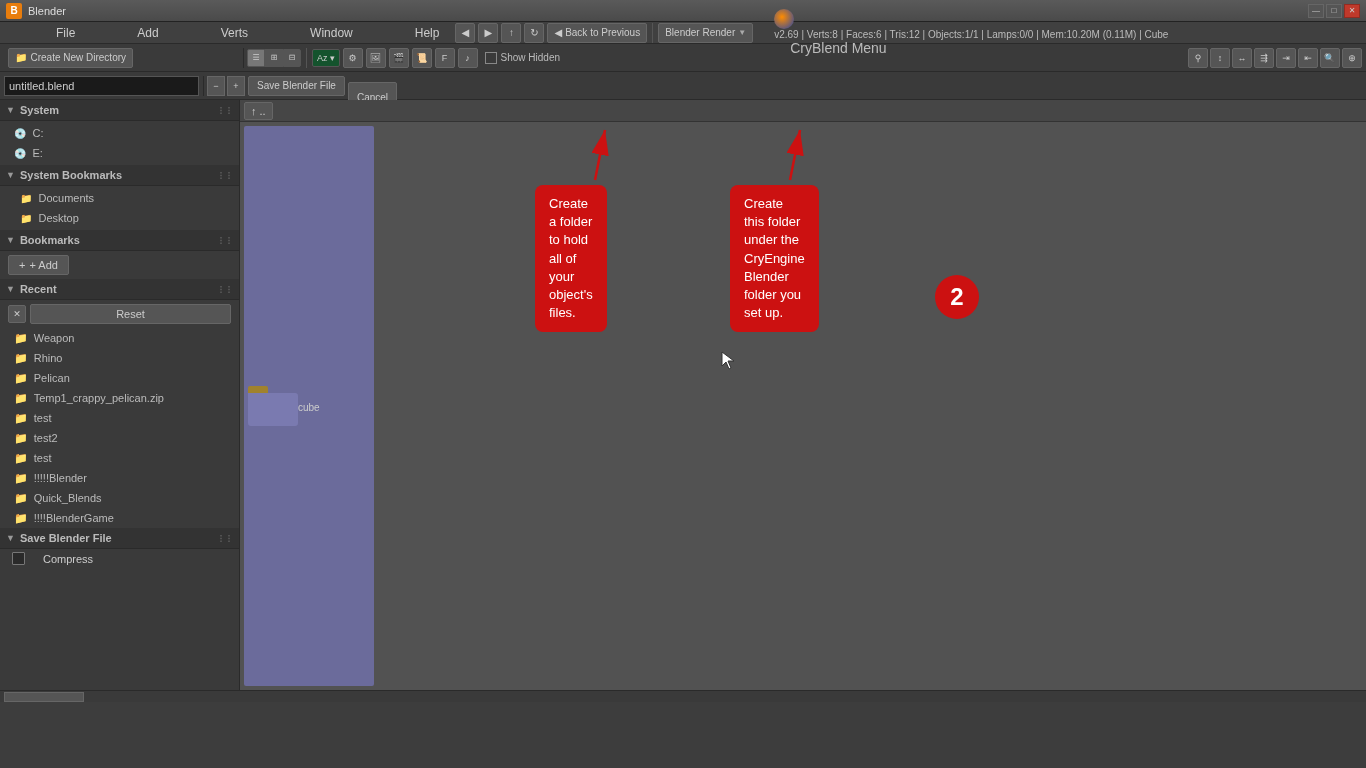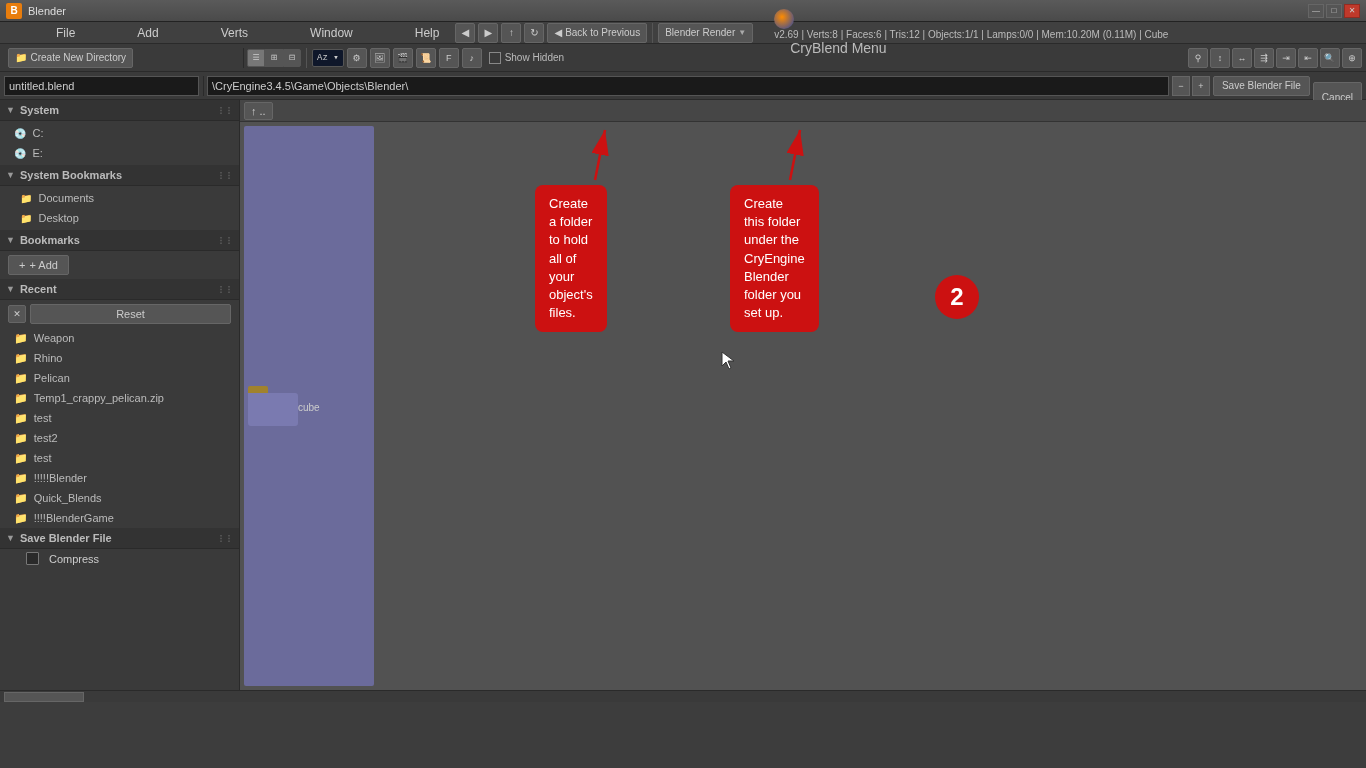--- a/index.html
+++ b/index.html
@@ -192,22 +192,22 @@
       font-size: 11px;
       color: #bbb;
       height: 20px;
     }
     .recent-item .folder-icon { margin-right: 6px; color: #a0822d; font-size: 11px; }
 
     
     .checkbox-item {
       display: flex;
       align-items: center;
-      padding: 3px 8px 3px 26px;
-      gap: 10px;
+      padding: 3px 8px 3px 12px;
+      gap: 18px;
       cursor: pointer;
     }
     .cb-box {
       width: 13px; height: 13px;
       border: 1px solid #777;
       background: #2a2a2a;
       border-radius: 1px;
     }
 
     
@@ -328,26 +328,26 @@
       border: 1px solid #555;
       display: flex; align-items: center; justify-content: center;
       font-size: 8px; color: #ccc; cursor: pointer;
     }
     .view-toggle-btn:first-child { border-radius: 2px 0 0 2px; }
     .view-toggle-btn:last-child { border-radius: 0 2px 2px 0; }
     .view-toggle-btn.active { background: #777; }
 
     .sort-btn {
       height: 18px;
-      background: #0f172a;
+      background: #14532d;
       border: 1px solid #555;
       border-radius: 2px;
       padding: 0 4px;
       display: flex; align-items: center; gap: 2px;
-      font-size: 9px; color: #ccc; cursor: pointer; font-family: Liberation Mono, monospace;
+      font-size: 9px; color: #ccc; cursor: pointer;
     }
   </style>
 </head>
 <body>
 
 <div id="titlebar">
   <div class="title-icon">B</div>
   <span class="title-text">Blender</span>
   <div class="win-controls">
     <div class="win-btn">—</div>
@@ -429,21 +429,20 @@
     <div class="toolbar-icon-btn">⇤</div>
     <div class="toolbar-icon-btn">🔍</div>
     <div class="toolbar-icon-btn">⊕</div>
   </div>
 </div>
 
 <div style="height:28px;background:#3a3a3a;display:flex;align-items:center;padding:0 4px;border-bottom:1px solid #2a2a2a;gap:3px;">
   <div style="width:200px;border-right:1px solid #2a2a2a;padding-right:4px;">
     <input type="text" style="width: 100%; height: 20px; background: rgb(26, 26, 26); border: 1px solid rgb(85, 85, 85); color: rgb(204, 204, 204); padding: 0px 4px; font-size: 11px;" value="untitled.blend">
   </div>
-  <input type="text" style="flex: 1 1 0%; height: 20px; background: rgb(26, 26, 26); border: 1px solid rgb(85, 85, 85); color: rgb(204, 204, 204); padding: 0px 4px; font-size: 11px;" value="\CryEngine3.4.5\Game\Objects\Blender\">
 
   <div style="display:flex;gap:2px;align-items:center;">
     <div style="width:18px;height:20px;background:#555;border:1px solid #666;display:flex;align-items:center;justify-content:center;font-size:9px;cursor:pointer;">−</div>
     <div style="width:18px;height:20px;background:#555;border:1px solid #666;display:flex;align-items:center;justify-content:center;font-size:9px;cursor:pointer;">+</div>
   </div>
 
   <button style="height:20px;background:#555;border:1px solid #666;border-radius:2px;padding:0 8px;color:#ccc;font-size:10px;cursor:pointer;white-space:nowrap;">Save Blender File</button>
   <button style="height:20px;background:#555;border:1px solid #666;border-radius:2px;padding:9px 8px;color:#ccc;font-size:10px;cursor:pointer;margin-top:12px;">Cancel</button>
 </div>
 

